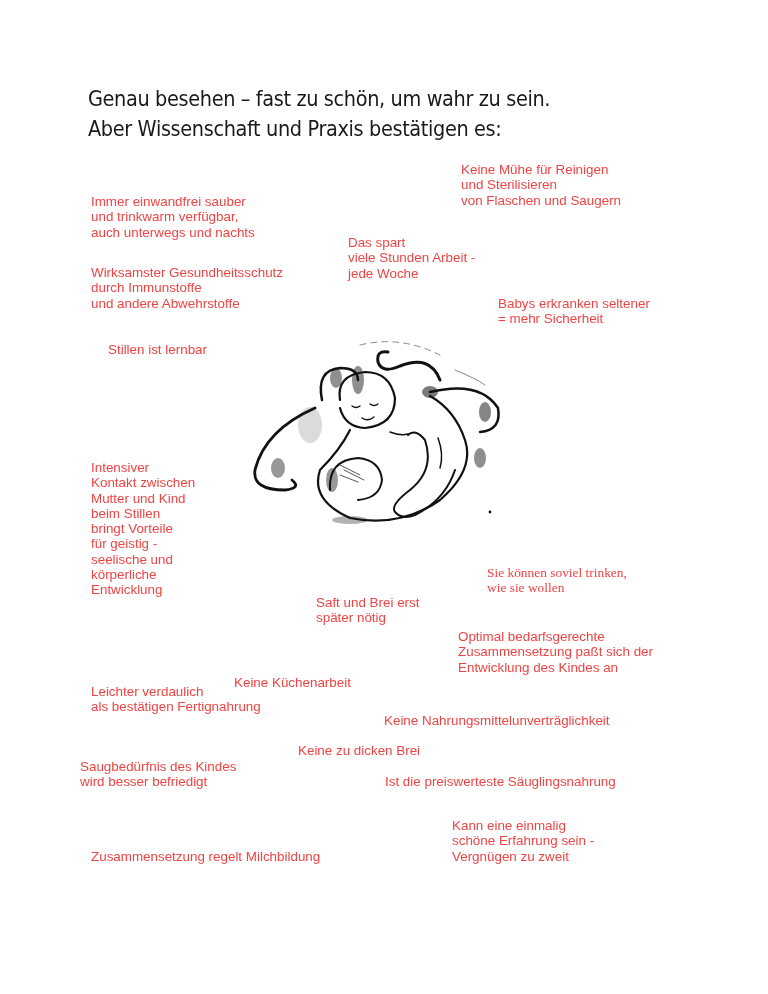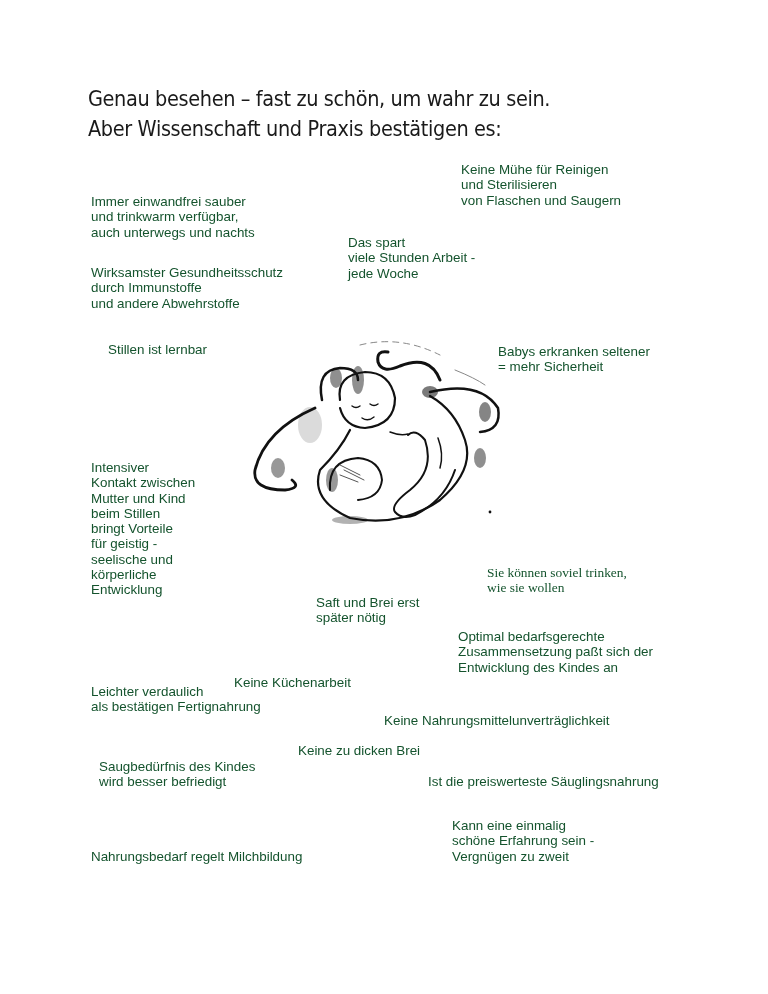--- a/index.html
+++ b/index.html
@@ -10,21 +10,21 @@
       font-size: 21px; line-height: 30px; color: #1a1a1a;
       letter-spacing: -0.4px;
       transform: scaleX(0.92); transform-origin: left top;
       white-space: nowrap;
     }
     .title div { margin: 0; }
     .note {
       position: absolute;
       font-family: "Liberation Sans", sans-serif;
       font-size: 13.4px; line-height: 15.3px;
-      color: #14532d; white-space: pre;
+      color: #ef4444; white-space: pre;
     }
     .art { position: absolute; left: 240px; top: 330px; width: 270px; height: 200px; }
   </style>
 </head>
 <body>
 
 <div class="title">
   <div>Genau besehen – fast zu schön, um wahr zu sein.</div>
   <div>Aber Wissenschaft und Praxis bestätigen es:</div>
 </div>
@@ -34,21 +34,21 @@
 von Flaschen und Saugern</div>
 <div class="note" style="left:91px; top:194px;">Immer einwandfrei sauber
 und trinkwarm verfügbar,
 auch unterwegs und nachts</div>
 <div class="note" style="left:348px; top:235px;">Das spart
 viele Stunden Arbeit -
 jede Woche</div>
 <div class="note" style="left:91px; top:265px;">Wirksamster Gesundheitsschutz
 durch Immunstoffe
 und andere Abwehrstoffe</div>
-<div class="note" style="left:498px; top:296px;margin-top:48px;">Babys erkranken seltener
+<div class="note" style="left:498px; top:296px;">Babys erkranken seltener
 = mehr Sicherheit</div>
 <div class="note" style="left:108px; top:342px;">Stillen ist lernbar</div>
 <div class="note" style="left:91px; top:460px;">Intensiver
 Kontakt zwischen
 Mutter und Kind
 beim Stillen
 bringt Vorteile
 für geistig -
 seelische und
 körperliche
@@ -58,27 +58,27 @@
 <div class="note" style="left:316px; top:595px;">Saft und Brei erst
 später nötig</div>
 <div class="note" style="left:458px; top:629px;">Optimal bedarfsgerechte
 Zusammensetzung paßt sich der
 Entwicklung des Kindes an</div>
 <div class="note" style="left:234px; top:655px;margin-top:20px;">Keine Küchenarbeit</div>
 <div class="note" style="left:91px; top:684px;">Leichter verdaulich
 als bestätigen Fertignahrung</div>
 <div class="note" style="left:384px; top:713px;">Keine Nahrungsmittelunverträglichkeit</div>
 <div class="note" style="left:298px; top:743px;">Keine zu dicken Brei</div>
-<div class="note" style="left:99px; top:759px;">Saugbedürfnis des Kindes
+<div class="note" style="left:80px; top:759px;">Saugbedürfnis des Kindes
 wird besser befriedigt</div>
-<div class="note" style="left:428px; top:774px;">Ist die preiswerteste Säuglingsnahrung</div>
+<div class="note" style="left:385px; top:774px;">Ist die preiswerteste Säuglingsnahrung</div>
 <div class="note" style="left:452px; top:818px;">Kann eine einmalig
 schöne Erfahrung sein -
 Vergnügen zu zweit</div>
-<div class="note" style="left:91px; top:849px;">Nahrungsbedarf regelt Milchbildung</div>
+<div class="note" style="left:91px; top:849px;">Zusammensetzung regelt Milchbildung</div>
 
 <svg class="art" viewBox="0 0 270 200" fill="none" stroke="#111" stroke-linecap="round" stroke-linejoin="round">
 
   <g stroke="none">
     <ellipse cx="96" cy="48" rx="6" ry="10" fill="#444" opacity="0.6"></ellipse>
     <ellipse cx="118" cy="50" rx="6" ry="14" fill="#333" opacity="0.55"></ellipse>
     <ellipse cx="190" cy="62" rx="8" ry="6" fill="#222" opacity="0.6"></ellipse>
     <ellipse cx="245" cy="82" rx="6" ry="10" fill="#333" opacity="0.6"></ellipse>
     <ellipse cx="70" cy="95" rx="12" ry="18" fill="#999" opacity="0.35"></ellipse>
     <ellipse cx="38" cy="138" rx="7" ry="10" fill="#444" opacity="0.55"></ellipse>

